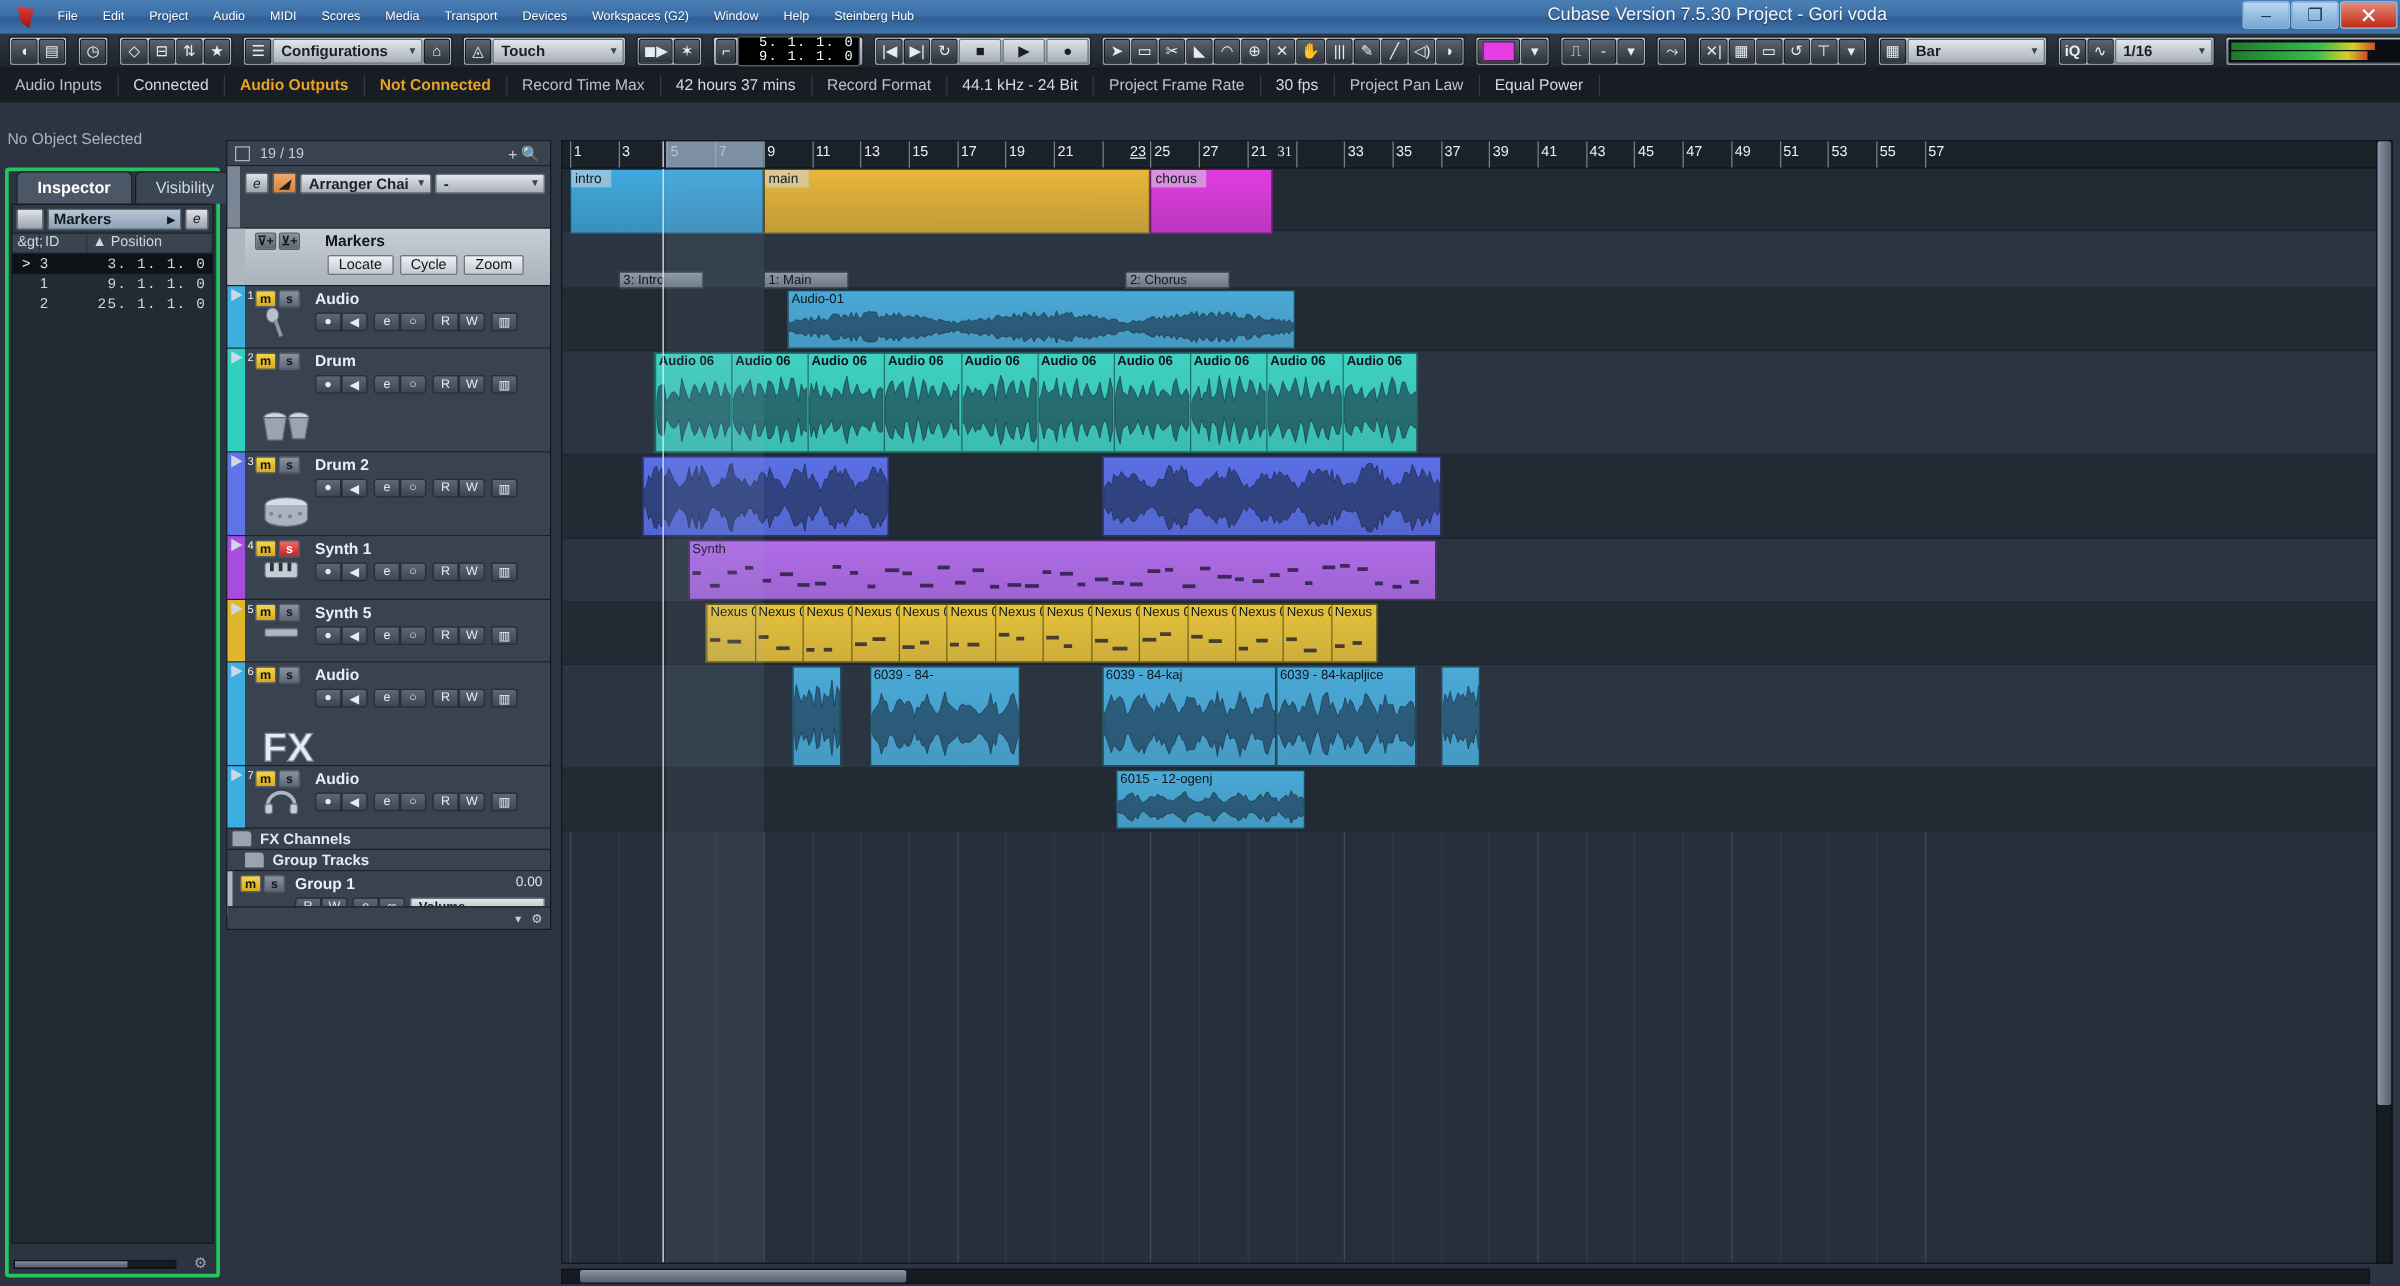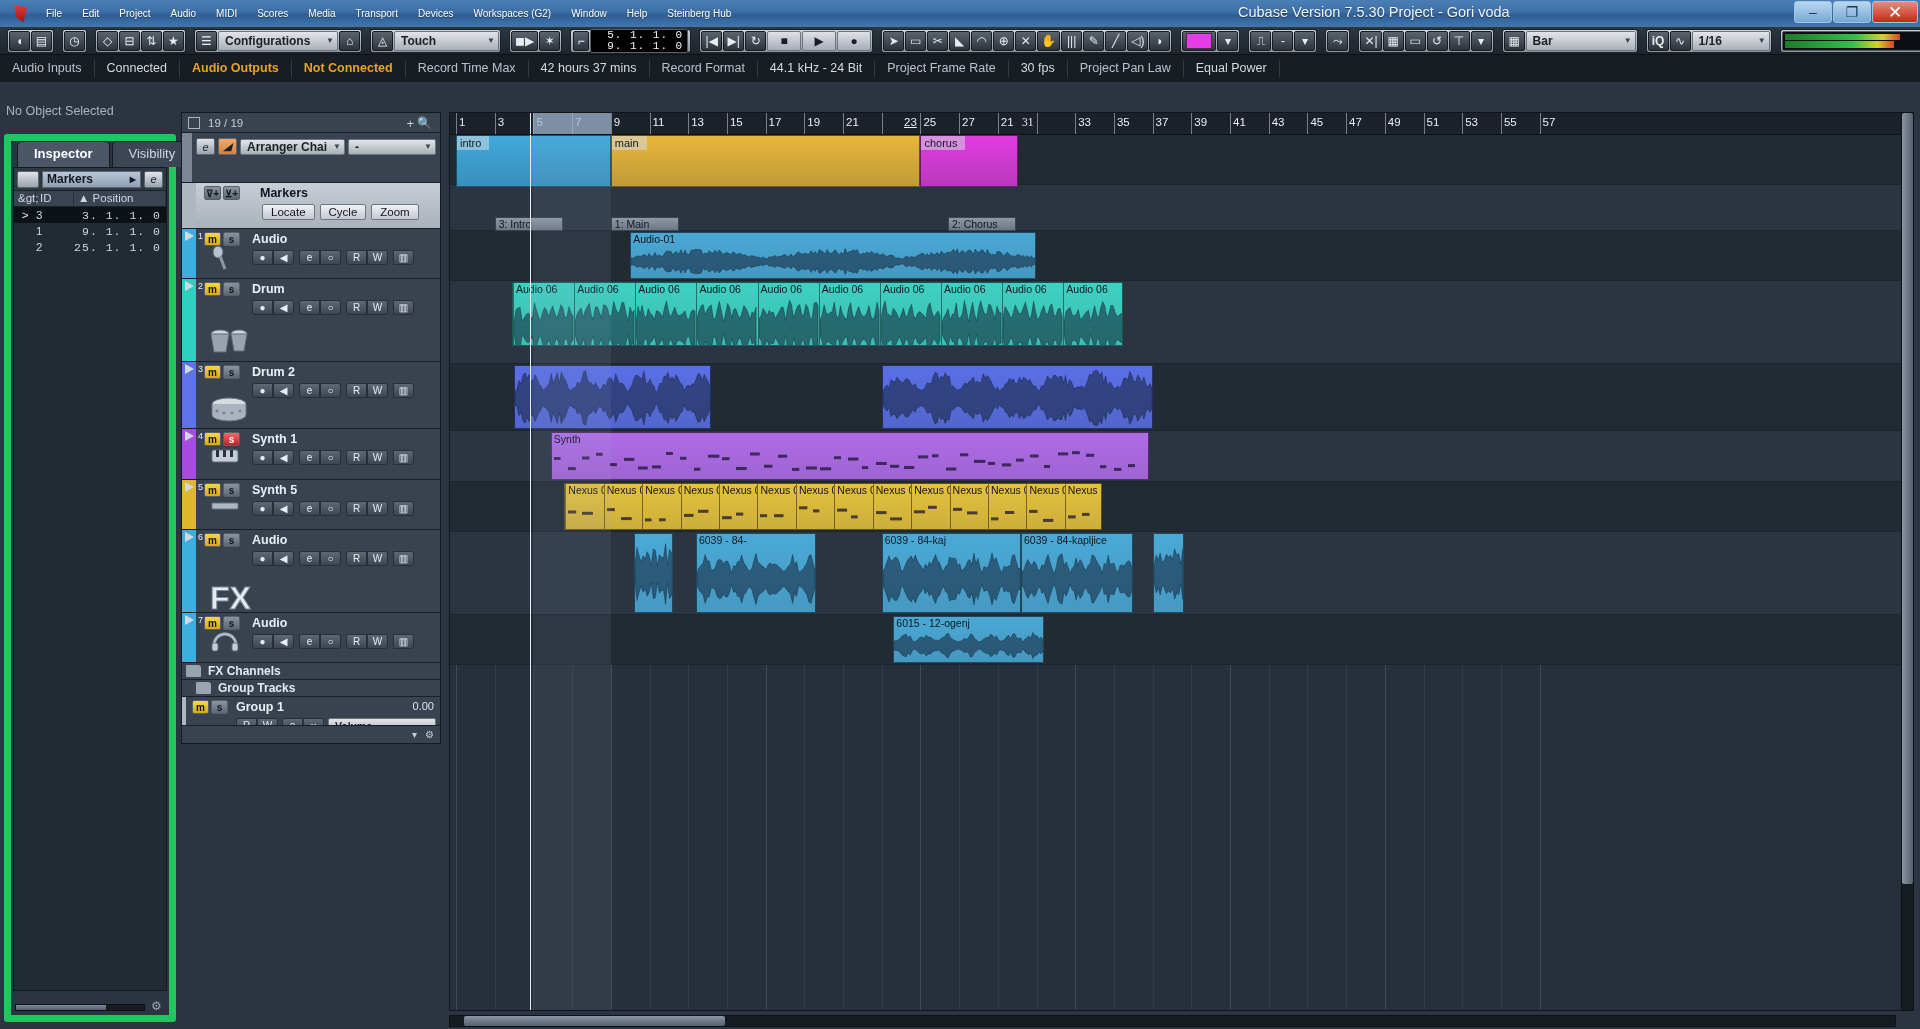--- a/index.html
+++ b/index.html
@@ -53,21 +53,21 @@
   .infoline{ position:absolute; left:0; top:55px; width:1920px; height:27px;
      background:#181d23; display:flex; align-items:center; }
   .infocell{ font-size:12.5px; color:#b9c2cc; padding:0 12px; height:17px; line-height:17px;
      border-right:1px solid #333b44; white-space:nowrap;}
   .infocell.val{ color:#d4dbe3; }
   .infocell.amber{ color:#e8a321; font-weight:bold; }
   .nosel{ position:absolute; left:6px; top:104px; color:#aab4c0; font-size:12.5px; }
 
   
   .inspector{ position:absolute; left:4px; top:134px; width:172px; height:888px;
-     background:#2b3440; border:7px solid #22c55e; border-radius:3px; }
+     background:#2b3440; border:3px solid #22c55e; border-radius:3px; }
   .tabs{ display:flex; height:26px; padding-left:6px; gap:2px; }
   .tab{ padding:4px 16px 3px; font-size:13px; color:#cfd7e0; background:#3b4654;
      border:1px solid #151a20; border-bottom:none; border-radius:5px 5px 0 0; }
   .tab.active{ background:#4a5costume; }
   .tab.active{ background:#4b5767; color:#fff; font-weight:bold; }
   .insp-body{ position:absolute; left:2px; top:26px; right:2px; bottom:24px; background:#222a33;
      border:1px solid #151a20; }
   .mk-head{ display:flex; align-items:center; gap:3px; height:22px; padding:2px 3px;
      background:#2f3944; }
   .mk-sq{ width:22px;height:17px; background:linear-gradient(180deg,#dfe3e8,#9aa2ab); border:1px solid #5d656e; border-radius:2px;}
@@ -783,28 +783,28 @@
         <div class="tag">main</div>
       </div>
       <div class="arrblock" style="left: 6px; width: 154.8px; background: linear-gradient(rgb(63, 169, 221), rgba(63, 169, 221, 0.8));">
         <div class="tag">intro</div>
       </div>
       <div class="arrblock" style="left: 470.4px; width: 98px; background: linear-gradient(rgb(224, 60, 224), rgba(224, 60, 224, 0.8));">
         <div class="tag">chorus</div>
       </div>
       <div class="mkevt" style="left: 44.7px; top: 82px; width: 68px;">3: Intro</div>
       <div class="mkevt" style="left: 160.8px; top: 82px; width: 68px;">1: Main</div>
-      <div class="mkevt" style="left: 498px; top: 82px; width: 68px;">2: Chorus</div>
+      <div class="mkevt" style="left: 450px; top: 82px; width: 84px;">2: Chorus</div>
       <div class="evt" style="left: 180.15px; top: 97px; width: 406.35px; height: 47px; background: linear-gradient(rgb(74, 169, 214), rgba(74, 169, 214, 0.867));">
         <div class="t">Audio-01</div>
         <div style="position:absolute;left:0;top:12px;right:0;bottom:1px"><svg width="406.35" height="33" viewBox="0 0 406.35 33" preserveAspectRatio="none">
             <polygon points="0.0,12.8 2.0,13.2 4.0,12.3 6.0,10.7 8.0,11.3 10.0,11.5 12.0,10.0 14.0,9.5 16.0,12.3 18.0,8.4 20.0,11.4 22.0,11.2 24.0,7.4 26.0,11.5 28.0,9.7 30.0,11.3 32.0,10.9 34.0,7.5 36.0,5.9 38.0,6.3 40.0,6.5 42.0,10.3 44.0,6.8 46.0,7.4 48.0,9.1 50.0,4.7 52.0,9.7 54.0,5.0 56.0,9.1 58.1,9.8 60.1,5.3 62.1,5.1 64.1,4.2 66.1,4.5 68.1,4.4 70.1,5.0 72.1,9.7 74.1,7.7 76.1,9.0 78.1,5.8 80.1,7.6 82.1,8.2 84.1,5.2 86.1,8.3 88.1,5.0 90.1,7.1 92.1,9.4 94.1,8.0 96.1,7.5 98.1,8.6 100.1,9.4 102.1,6.7 104.1,8.2 106.1,9.7 108.1,8.2 110.1,9.1 112.1,10.2 114.1,9.7 116.1,11.3 118.1,12.2 120.1,10.4 122.1,11.0 124.1,11.5 126.1,12.3 128.1,12.1 130.1,13.4 132.1,11.8 134.1,13.6 136.1,13.8 138.1,11.7 140.1,12.1 142.1,11.7 144.1,10.4 146.1,12.3 148.1,11.2 150.1,11.3 152.1,10.1 154.1,9.6 156.1,11.2 158.1,11.2 160.1,9.0 162.1,11.7 164.1,10.1 166.1,7.4 168.1,7.2 170.1,8.8 172.1,8.9 174.2,8.0 176.2,9.2 178.2,8.9 180.2,5.4 182.2,8.7 184.2,6.6 186.2,9.9 188.2,4.6 190.2,5.7 192.2,7.1 194.2,8.9 196.2,4.5 198.2,8.0 200.2,8.5 202.2,6.9 204.2,4.8 206.2,7.5 208.2,9.9 210.2,7.2 212.2,9.3 214.2,3.6 216.2,8.3 218.2,6.5 220.2,6.5 222.2,4.7 224.2,6.0 226.2,4.6 228.2,9.1 230.2,9.4 232.2,8.0 234.2,8.8 236.2,6.9 238.2,8.6 240.2,6.6 242.2,7.7 244.2,9.3 246.2,7.6 248.2,10.3 250.2,9.7 252.2,8.7 254.2,10.8 256.2,11.5 258.2,10.3 260.2,10.1 262.2,10.6 264.2,13.0 266.2,13.0 268.2,13.0 270.2,14.0 272.2,13.7 274.2,12.1 276.2,11.3 278.2,12.7 280.2,11.5 282.2,12.1 284.2,12.2 286.2,10.4 288.2,9.9 290.3,8.5 292.3,8.2 294.3,10.9 296.3,8.6 298.3,11.1 300.3,7.4 302.3,9.6 304.3,9.5 306.3,7.3 308.3,10.3 310.3,6.0 312.3,8.6 314.3,8.9 316.3,6.8 318.3,7.5 320.3,6.8 322.3,4.3 324.3,7.3 326.3,3.8 328.3,9.5 330.3,6.2 332.3,5.7 334.3,8.9 336.3,5.9 338.3,4.8 340.3,6.0 342.3,9.6 344.3,4.1 346.3,6.9 348.3,7.2 350.3,4.7 352.3,5.3 354.3,9.2 356.3,4.6 358.3,8.3 360.3,9.8 362.3,9.2 364.3,10.3 366.3,6.4 368.3,6.6 370.3,7.8 372.3,11.1 374.3,9.2 376.3,7.3 378.3,9.4 380.3,10.9 382.3,10.9 384.3,11.4 386.3,9.7 388.3,10.1 390.3,11.4 392.3,10.4 394.3,12.6 396.3,10.4 398.3,13.1 400.3,10.7 402.3,13.4 404.3,13.3 404.3,19.7 402.3,19.6 400.3,22.3 398.3,19.9 396.3,22.6 394.3,20.4 392.3,22.6 390.3,21.6 388.3,22.9 386.3,23.3 384.3,21.6 382.3,22.1 380.3,22.1 378.3,23.6 376.3,25.7 374.3,23.8 372.3,21.9 370.3,25.2 368.3,26.4 366.3,26.6 364.3,22.7 362.3,23.8 360.3,23.2 358.3,24.7 356.3,28.4 354.3,23.8 352.3,27.7 350.3,28.3 348.3,25.8 346.3,26.1 344.3,28.9 342.3,23.4 340.3,27.0 338.3,28.2 336.3,27.1 334.3,24.1 332.3,27.3 330.3,26.8 328.3,23.5 326.3,29.2 324.3,25.7 322.3,28.7 320.3,26.2 318.3,25.5 316.3,26.2 314.3,24.1 312.3,24.4 310.3,27.0 308.3,22.7 306.3,25.7 304.3,23.5 302.3,23.4 300.3,25.6 298.3,21.9 296.3,24.4 294.3,22.1 292.3,24.8 290.3,24.5 288.2,23.1 286.2,22.6 284.2,20.8 282.2,20.9 280.2,21.5 278.2,20.3 276.2,21.7 274.2,20.9 272.2,19.3 270.2,19.0 268.2,20.0 266.2,20.0 264.2,20.0 262.2,22.4 260.2,22.9 258.2,22.7 256.2,21.5 254.2,22.2 252.2,24.3 250.2,23.3 248.2,22.7 246.2,25.4 244.2,23.7 242.2,25.3 240.2,26.4 238.2,24.4 236.2,26.1 234.2,24.2 232.2,25.0 230.2,23.6 228.2,23.9 226.2,28.4 224.2,27.0 222.2,28.3 220.2,26.5 218.2,26.5 216.2,24.7 214.2,29.4 212.2,23.7 210.2,25.8 208.2,23.1 206.2,25.5 204.2,28.2 202.2,26.1 200.2,24.5 198.2,25.0 196.2,28.5 194.2,24.1 192.2,25.9 190.2,27.3 188.2,28.4 186.2,23.1 184.2,26.4 182.2,24.3 180.2,27.6 178.2,24.1 176.2,23.8 174.2,25.0 172.1,24.1 170.1,24.2 168.1,25.8 166.1,25.6 164.1,22.9 162.1,21.3 160.1,24.0 158.1,21.8 156.1,21.8 154.1,23.4 152.1,22.9 150.1,21.7 148.1,21.8 146.1,20.7 144.1,22.6 142.1,21.3 140.1,20.9 138.1,21.3 136.1,19.2 134.1,19.4 132.1,21.2 130.1,19.6 128.1,20.9 126.1,20.7 124.1,21.5 122.1,22.0 120.1,22.6 118.1,20.8 116.1,21.7 114.1,23.3 112.1,22.8 110.1,23.9 108.1,24.8 106.1,23.3 104.1,24.8 102.1,26.3 100.1,23.6 98.1,24.4 96.1,25.5 94.1,25.0 92.1,23.6 90.1,25.9 88.1,28.0 86.1,24.7 84.1,27.8 82.1,24.8 80.1,25.4 78.1,27.2 76.1,24.0 74.1,25.3 72.1,23.3 70.1,28.0 68.1,28.6 66.1,28.5 64.1,28.8 62.1,27.9 60.1,27.7 58.1,23.2 56.0,23.9 54.0,28.0 52.0,23.3 50.0,28.3 48.0,23.9 46.0,25.6 44.0,26.2 42.0,22.7 40.0,26.5 38.0,26.7 36.0,27.1 34.0,25.5 32.0,22.1 30.0,21.7 28.0,23.3 26.0,21.5 24.0,25.6 22.0,21.8 20.0,21.6 18.0,24.6 16.0,20.7 14.0,23.5 12.0,23.0 10.0,21.5 8.0,21.7 6.0,22.3 4.0,20.7 2.0,19.8 0.0,20.2 " fill="rgba(20,35,55,.55)" stroke="rgba(10,20,35,.7)" stroke-width="0.5"></polygon>
           </svg></div>
       </div>
-      <div class="evt" style="left: 62px; top: 147px; width: 611.46px; height: 64px; background: linear-gradient(rgb(62, 209, 194), rgba(62, 209, 194, 0.867));">
+      <div class="evt" style="left: 73px; top: 147px; width: 611.46px; height: 80px; background: linear-gradient(rgb(62, 209, 194), rgba(62, 209, 194, 0.867)); font-weight: bold;">
         <div style="position:absolute;left:0px;top:0;width:61.146px;height:80px;border-left:1px solid rgba(0,0,0,.45);overflow:hidden">
           <div style="position:absolute;left:2px;top:0;font-size:10.5px;color:#10161d;white-space:nowrap">Audio 06</div>
           <div style="position:absolute;left:0;top:12px;right:0;bottom:0"><svg width="61.146" height="66" viewBox="0 0 61.146 66" preserveAspectRatio="none">
               <polygon points="0.0,27.7 2.0,14.4 4.1,12.9 6.1,12.4 8.2,26.0 10.2,23.0 12.2,19.4 14.3,18.2 16.3,20.1 18.3,24.8 20.4,7.6 22.4,14.8 24.5,21.2 26.5,25.9 28.5,17.5 30.6,12.4 32.6,15.3 34.6,21.4 36.7,15.4 38.7,10.9 40.8,18.2 42.8,23.1 44.8,17.5 46.9,9.8 48.9,12.7 51.0,22.7 53.0,21.3 55.0,11.6 57.1,18.2 59.1,20.7 59.1,45.3 57.1,47.8 55.0,54.4 53.0,44.7 51.0,43.3 48.9,53.3 46.9,56.2 44.8,48.5 42.8,42.9 40.8,47.8 38.7,55.1 36.7,50.6 34.6,44.6 32.6,50.7 30.6,53.6 28.5,48.5 26.5,40.1 24.5,44.8 22.4,51.2 20.4,58.4 18.3,41.2 16.3,45.9 14.3,47.8 12.2,46.6 10.2,43.0 8.2,40.0 6.1,53.6 4.1,53.1 2.0,51.6 0.0,38.3 " fill="rgba(20,35,55,.55)" stroke="rgba(10,20,35,.7)" stroke-width="0.5"></polygon>
             </svg></div>
         </div>
         <div style="position:absolute;left:61.146px;top:0;width:61.146px;height:80px;border-left:1px solid rgba(0,0,0,.45);overflow:hidden">
           <div style="position:absolute;left:2px;top:0;font-size:10.5px;color:#10161d;white-space:nowrap">Audio 06</div>
           <div style="position:absolute;left:0;top:12px;right:0;bottom:0"><svg width="61.146" height="66" viewBox="0 0 61.146 66" preserveAspectRatio="none">
               <polygon points="0.0,26.5 2.0,19.6 4.1,15.4 6.1,12.9 8.2,22.4 10.2,15.4 12.2,12.1 14.3,8.4 16.3,20.0 18.3,24.3 20.4,11.9 22.4,12.1 24.5,17.3 26.5,22.6 28.5,9.8 30.6,10.3 32.6,13.3 34.6,22.0 36.7,19.4 38.7,6.5 40.8,13.8 42.8,18.5 44.8,16.1 46.9,7.4 48.9,7.7 51.0,18.3 53.0,25.9 55.0,12.1 57.1,17.9 59.1,15.3 59.1,50.7 57.1,48.1 55.0,53.9 53.0,40.1 51.0,47.7 48.9,58.3 46.9,58.6 44.8,49.9 42.8,47.5 40.8,52.2 38.7,59.5 36.7,46.6 34.6,44.0 32.6,52.7 30.6,55.7 28.5,56.2 26.5,43.4 24.5,48.7 22.4,53.9 20.4,54.1 18.3,41.7 16.3,46.0 14.3,57.6 12.2,53.9 10.2,50.6 8.2,43.6 6.1,53.1 4.1,50.6 2.0,46.4 0.0,39.5 " fill="rgba(20,35,55,.55)" stroke="rgba(10,20,35,.7)" stroke-width="0.5"></polygon>

